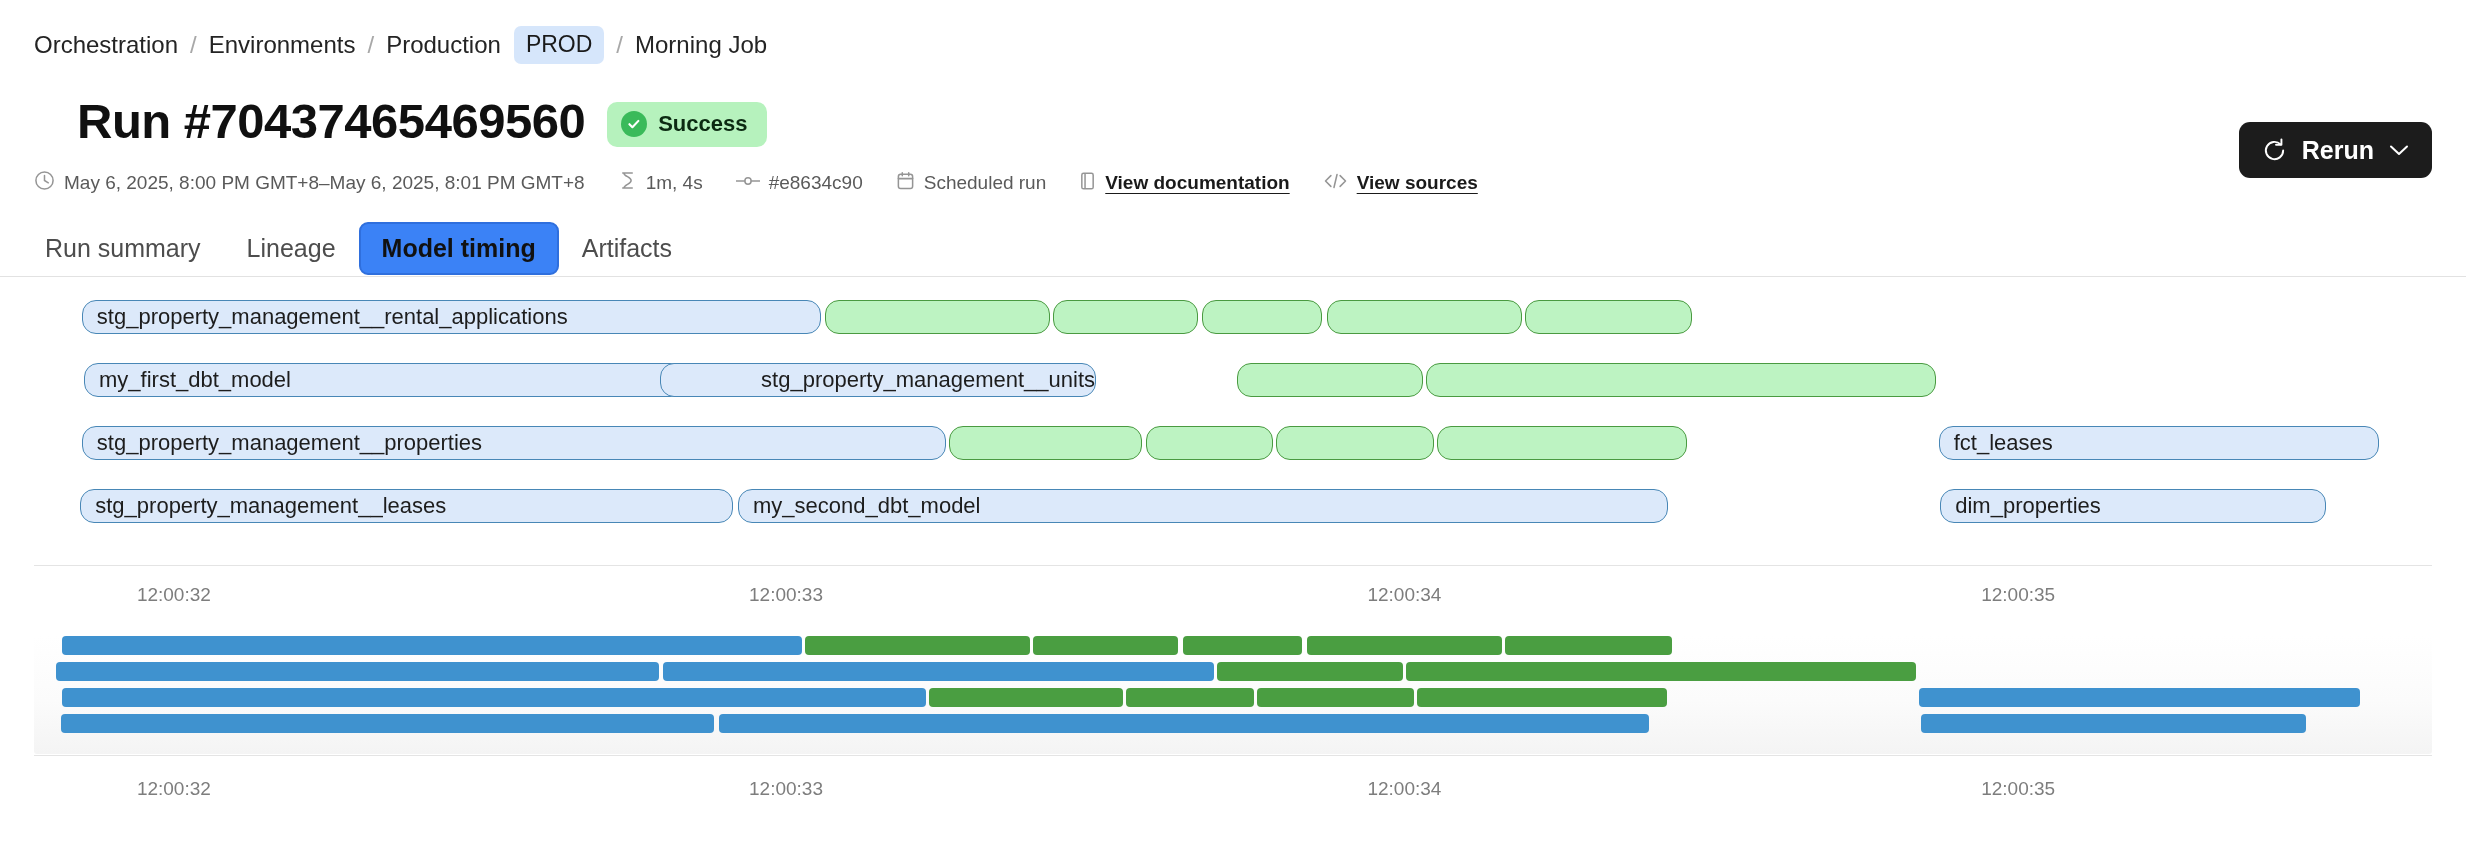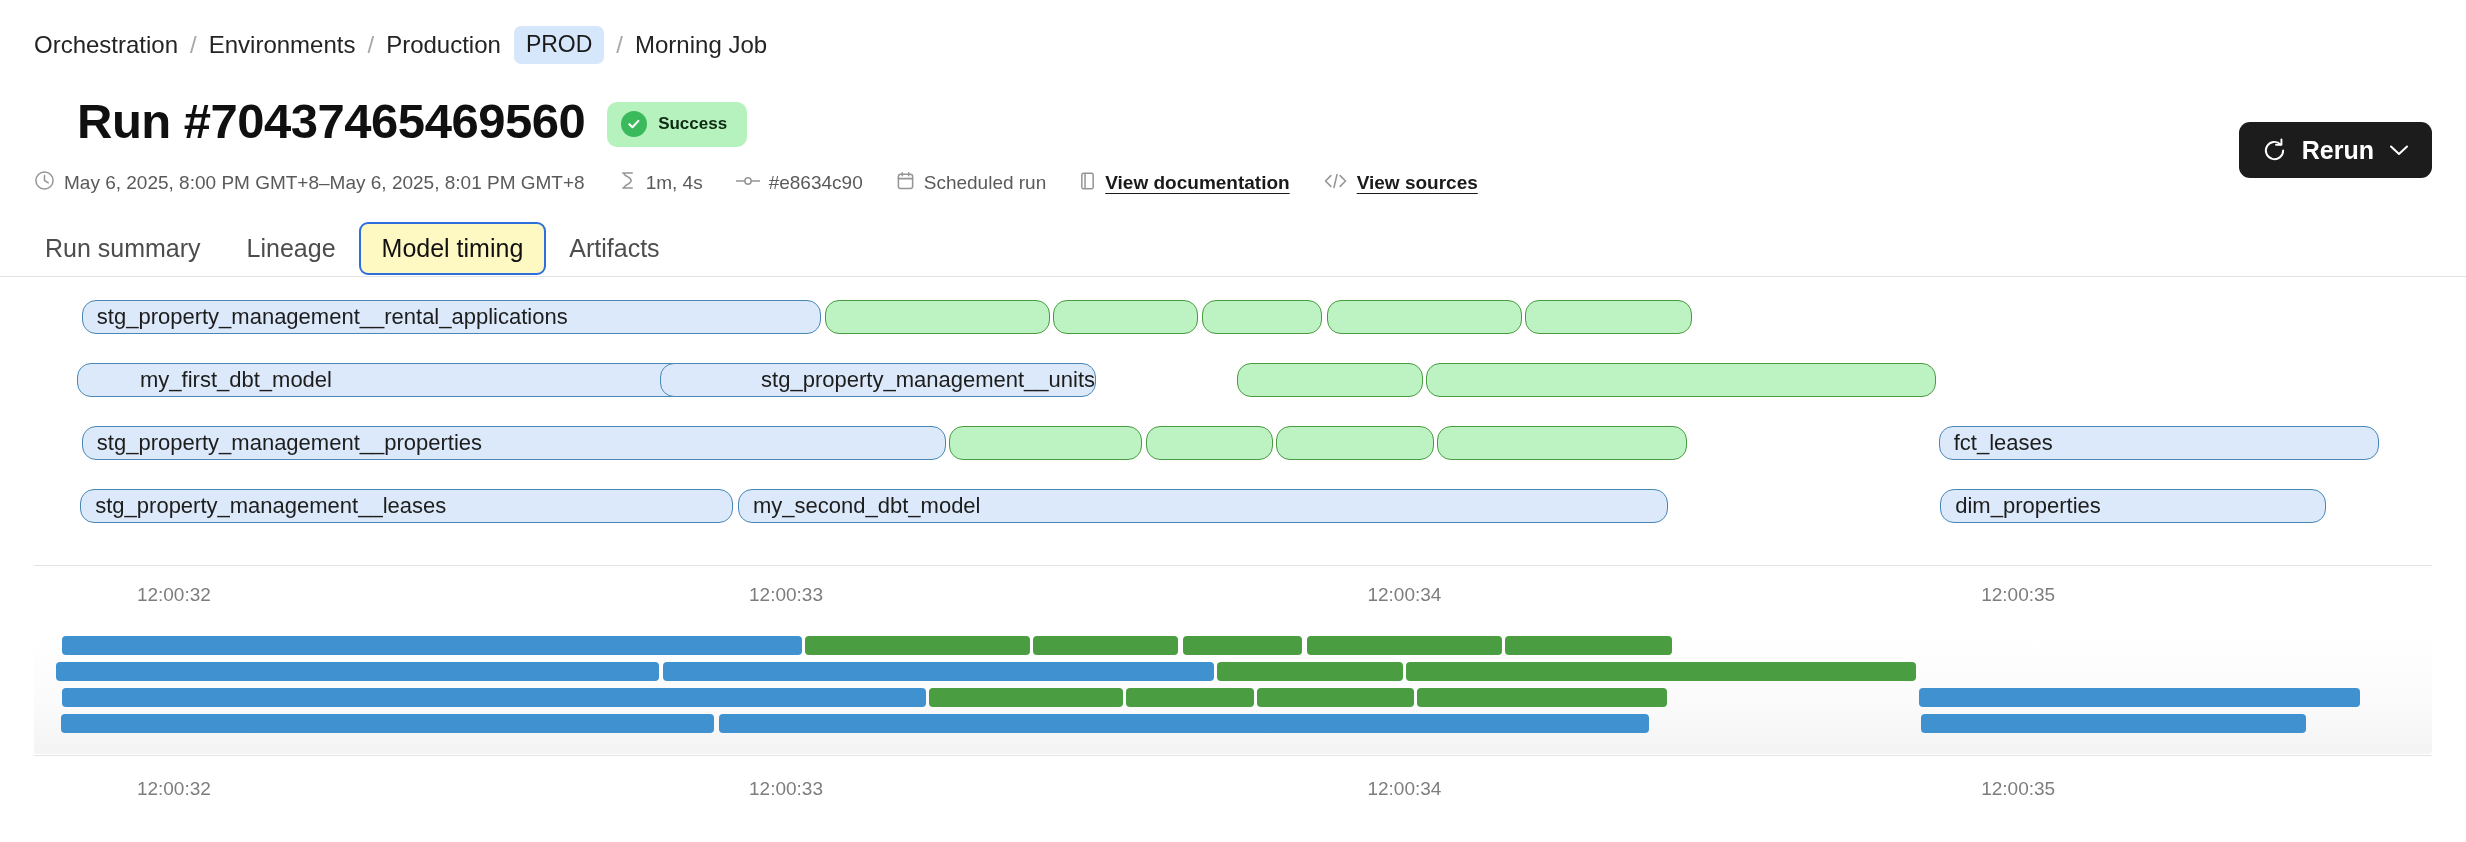--- a/index.html
+++ b/index.html
@@ -40,21 +40,21 @@
     display: flex; align-items: center; gap: 11px;
     background: #b6f2bd; border-radius: 10px;
     padding: 9px 20px 10px 14px; margin-top: 6px;
   }
   .status-badge .check {
     width: 26px; height: 26px; border-radius: 50%;
     background: #3aba5a; display: inline-flex;
     align-items: center; justify-content: center; flex: none;
   }
   .status-badge .check svg { display: block; }
-  .status-text { font-size: 17px; font-weight: 600; color: #0c2a12; white-space: nowrap; }
+  .status-text { font-size: 22px; font-weight: 600; color: #0c2a12; white-space: nowrap; }
 
   
   .meta-row {
     position: absolute; left: 34px; top: 170px;
     display: flex; align-items: center;
     font-size: 19px; color: #5a5a5a; white-space: nowrap;
   }
   .meta-item { display: flex; align-items: center; gap: 9px; margin-right: 33px; }
   .meta-item:last-child { margin-right: 16px; }
   .meta-item .ico { flex: none; display: block; opacity: .72; }
@@ -80,22 +80,22 @@
   .tabs {
     position: absolute; left: 22px; top: 222px;
     display: flex; align-items: center; gap: 0;
   }
   .tab {
     font-size: 25px; color: #4d4d4d;
     padding: 10px 21px; border-radius: 9px;
     border: 2px solid transparent; cursor: pointer; white-space: nowrap;
   }
   .tab.active {
-    color: #111111; font-weight: 400;
-    border-color: #2f6fdd; background: #fef9c3;
+    color: #111111; font-weight: 700;
+    border-color: #2f6fdd; background: #3b82f6;
   }
   .tabs-underline {
     position: absolute; left: 0; top: 276px; width: 2466px;
     height: 1px; background: #e2e2e2;
   }
 
   
   .gantt-main { position: absolute; left: 0; top: 300px; width: 2466px; }
   .track { position: relative; height: 40px; margin-bottom: 23px; }
   .bar {
@@ -245,21 +245,21 @@
       <div class="bar blue" style="left: 81.8272px; width: 739.592px;">
         <span class="bar-label">stg_property_management__rental_applications</span>
       </div>
       <div class="bar green" style="left: 824.566px; width: 225.025px;"></div>
       <div class="bar green" style="left: 1052.74px; width: 144.771px;"></div>
       <div class="bar green" style="left: 1202.23px; width: 119.594px;"></div>
       <div class="bar green" style="left: 1326.54px; width: 195.126px;"></div>
       <div class="bar green" style="left: 1524.82px; width: 166.802px;"></div>
     </div>
     <div class="track">
-      <div class="bar blue" style="left: 77px; width: 691px; padding-left: 48px;">
+      <div class="bar blue" style="left: 84px; width: 691px;">
         <span class="bar-label">my_first_dbt_model</span>
       </div>
       <div class="bar blue" style="left: 660px; width: 436px; justify-content: flex-end;">
         <span class="bar-label">stg_property_management__units</span>
       </div>
       <div class="bar green" style="left: 1236.85px; width: 185.685px;"></div>
       <div class="bar green" style="left: 1425.68px; width: 509.846px;"></div>
     </div>
     <div class="track">
       <div class="bar blue" style="left: 81.8272px; width: 863.906px;">

